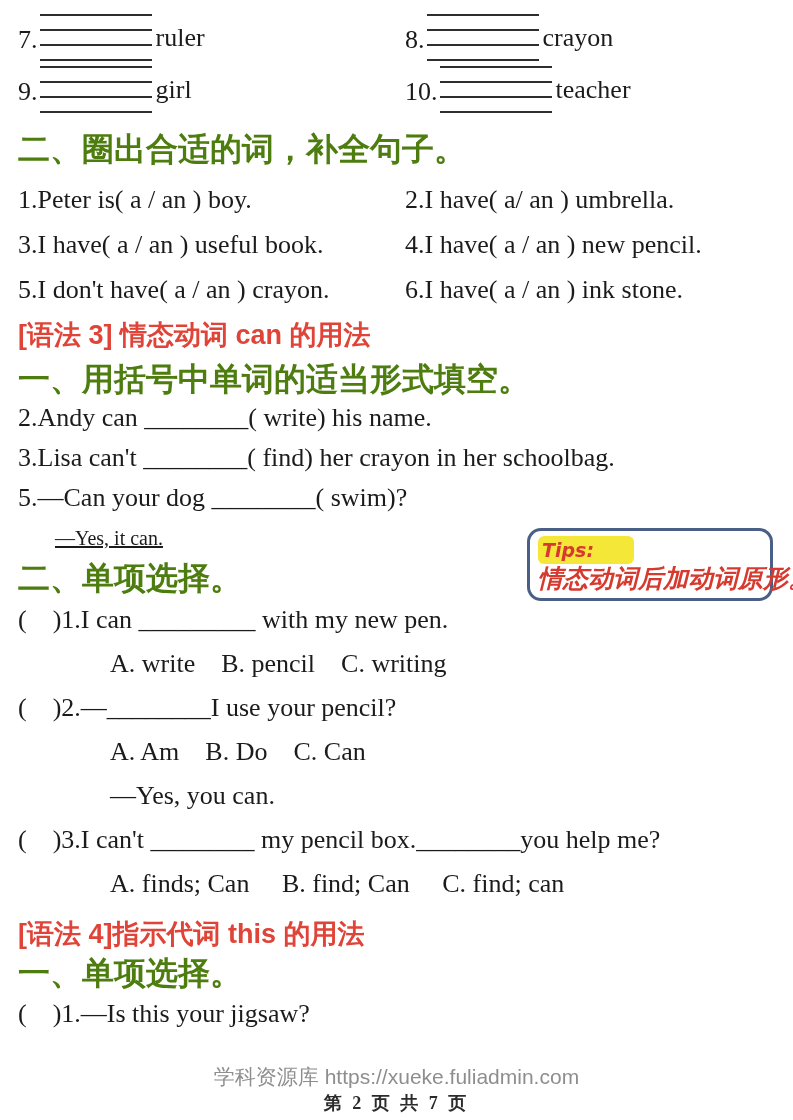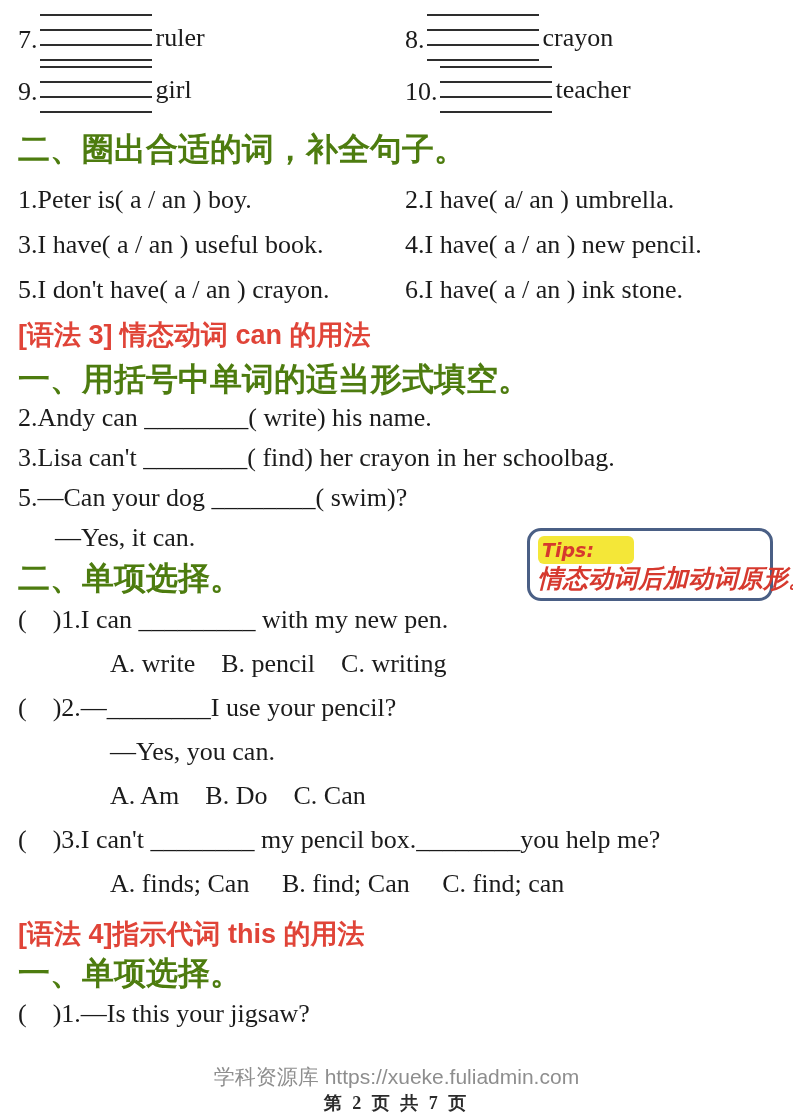--- a/index.html
+++ b/index.html
@@ -34,21 +34,21 @@
   .h-red {
     font-family:"Liberation Sans","DejaVu Sans",sans-serif;
     font-weight:700; font-size:27px; color:#e04438; line-height:38px; margin-top:4px;
   }
   .h-red2 { margin-top:8px; line-height:40px; }
   
   .ex-grid { display:grid; grid-template-columns:387px 1fr; margin-top:10px; }
   .ex-grid .cell { font-size:26px; line-height:45px; }
   
   .fill-line { font-size:26px; line-height:40px; }
-  .answer-line { font-size:26px; line-height:40px; padding-left:37px; }
+  .answer-line { font-size:20px; line-height:40px; padding-left:37px;text-decoration:underline; }
   
   .mc-stem { font-size:26px; line-height:44px; }
   .mc-sub  { font-size:26px; line-height:44px; padding-left:92px; }
   
   .can-part2 { position:relative; }
   .tips-box {
     position:absolute; left:509px; top:10px; width:246px; min-height:72px;
     border:3px solid #4a5f85; border-radius:14px; background:#ffffff;
     padding:5px 8px 6px 8px;
   }
@@ -125,22 +125,22 @@
     <div class="h-cn h-cn3 t">二、单项选择。</div>
     <div class="tips-box">
       <span class="tips-label t">Tips:</span>
       <div class="tips-text t">情态动词后加动词原形。</div>
     </div>
   </div>
 
   <div class="mc-stem t">(    )1.I can _________ with my new pen.</div>
   <div class="mc-sub t">A. write    B. pencil    C. writing</div>
   <div class="mc-stem t">(    )2.—________I use your pencil?</div>
+  <div class="mc-sub t">A. Am    B. Do    C. Can</div>
   <div class="mc-sub t">—Yes, you can.</div>
-  <div class="mc-sub t">A. Am    B. Do    C. Can</div>
   <div class="mc-stem t">(    )3.I can't ________ my pencil box.________you help me?</div>
   <div class="mc-sub t">A. finds; Can     B. find; Can     C. find; can</div>
 
   <div class="h-red h-red2 t">[语法 4]指示代词 this 的用法</div>
   <div class="h-cn h-cn4 t">一、单项选择。</div>
   <div class="mc-stem t">(    )1.—Is this your jigsaw?</div>
 
   <div class="watermark t">学科资源库 https://xueke.fuliadmin.com</div>
   <div class="page-footer t">第 2 页 共 7 页</div>
 

